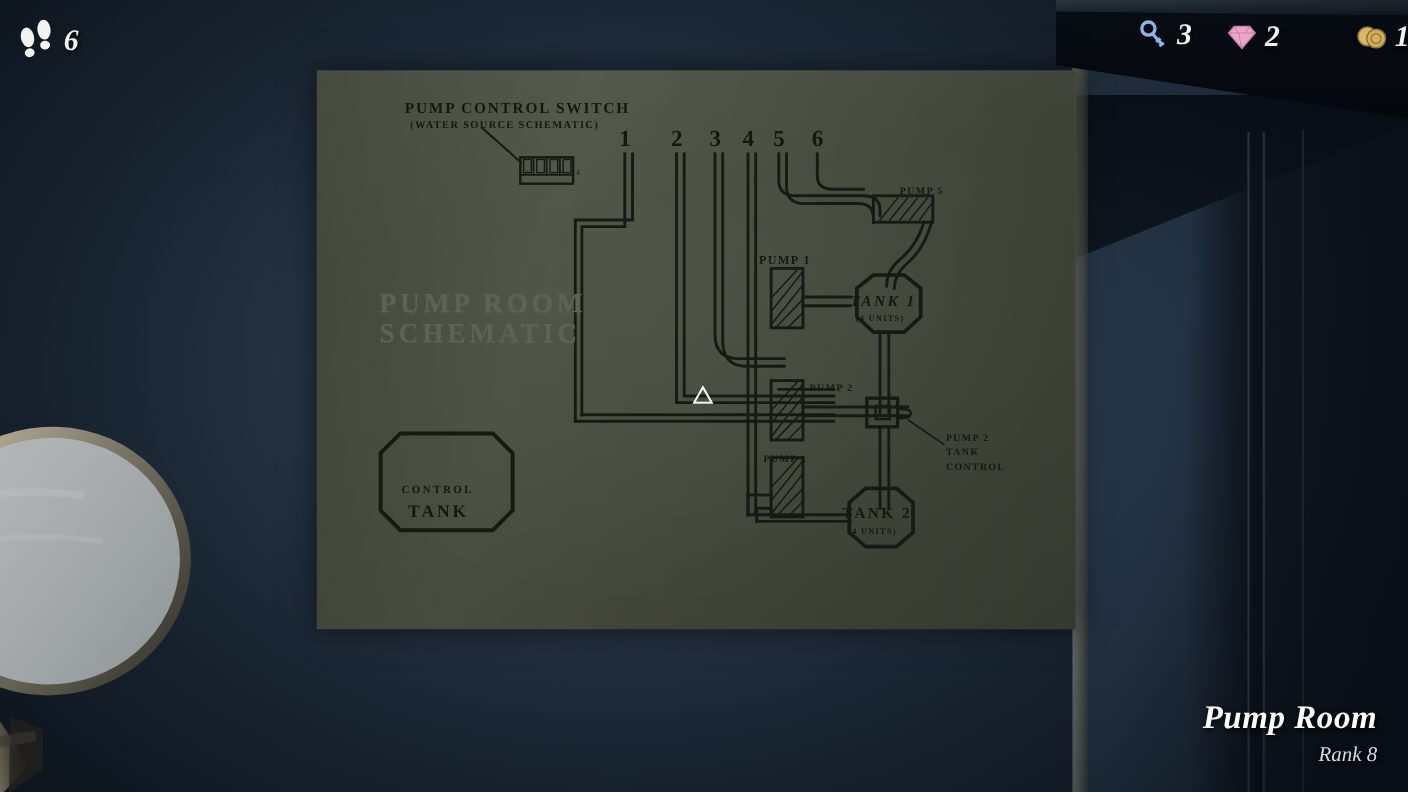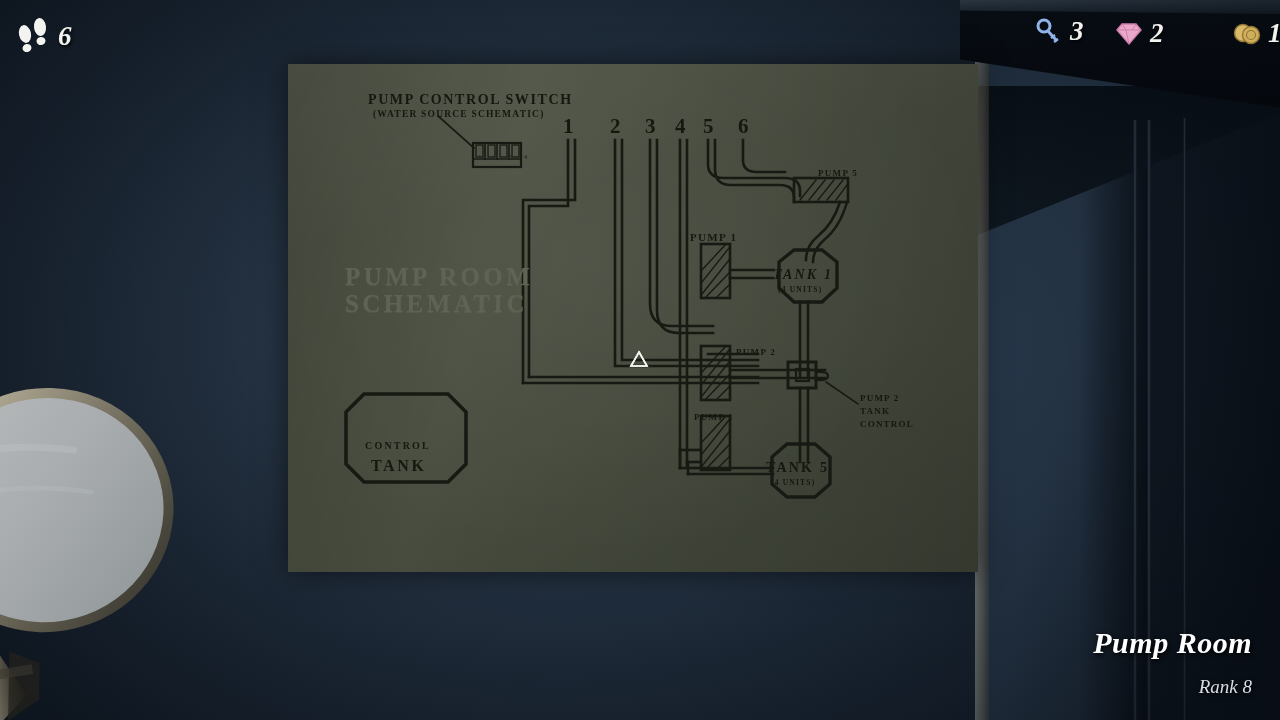--- a/index.html
+++ b/index.html
@@ -57,21 +57,21 @@
   
   .hud{position:absolute;color:#f2f2ee;font-family:"Liberation Serif",serif;
        font-style:italic;font-weight:700;}
   .hud-row{display:flex;align-items:center;gap:6px;}
   .hud-num{font-size:27px;text-shadow:1px 2px 3px rgba(0,0,0,.85);}
   .loc{position:absolute;right:28px;bottom:22px;text-align:right;color:#fff;
        text-shadow:1px 2px 5px rgba(0,0,0,.9);}
   .loc-title{font-family:"Liberation Serif",serif;font-style:italic;font-weight:700;
        font-size:30px;letter-spacing:.5px;line-height:1;}
   .loc-rank{font-family:"Liberation Serif",serif;font-style:italic;
-       font-size:19px;color:#d8dce2;margin-top:18px;}
+       font-size:19px;color:#d8dce2;margin-top:8px;}
 
   
   .mag{position:absolute;left:-60px;top:355px;width:290px;height:375px;}
   .cursor-tri{position:absolute;left:631px;top:352px;width:0;height:0;
       border-left:7px solid transparent;border-right:7px solid transparent;
       border-bottom:12px solid rgba(255,255,255,.0);
       filter:drop-shadow(0 0 0 #fff);}
 </style>
 </head>
 <body>
@@ -221,21 +221,21 @@
     <div class="lbl" style="left:415px;top:50px;font-size:21px;">5</div>
     <div class="lbl" style="left:450px;top:50px;font-size:21px;">6</div>
 
     <div class="lbl" style="left:402px;top:167px;font-size:11px;letter-spacing:1.3px;">PUMP 1</div>
     <div class="lbl" style="left:448px;top:283px;font-size:9px;letter-spacing:1.3px;">PUMP 2</div>
     <div class="lbl" style="left:406px;top:348px;font-size:9px;letter-spacing:1.3px;">PUMP 1</div>
     <div class="lbl" style="left:530px;top:104px;font-size:9px;letter-spacing:1.3px;">PUMP 5</div>
 
     <div class="lbl" style="left:485px;top:203px;font-size:14px;letter-spacing:2.2px;font-style:italic;">TANK 1</div>
     <div class="lbl" style="left:490px;top:221px;font-size:7.5px;letter-spacing:1.2px;">(4 UNITS)</div>
-    <div class="lbl" style="left:478px;top:396px;font-size:14px;letter-spacing:2.2px;">TANK 5</div>
+    <div class="lbl" style="left:478px;top:396px;font-size:14px;letter-spacing:2.2px;">TANK 2</div>
     <div class="lbl" style="left:483px;top:414px;font-size:7.5px;letter-spacing:1.2px;">(4 UNITS)</div>
 
     <div class="lbl" style="left:77px;top:376px;font-size:10px;letter-spacing:2.2px;">CONTROL</div>
     <div class="lbl" style="left:83px;top:393px;font-size:16px;letter-spacing:2.6px;">TANK</div>
 
     <div class="lbl" style="left:572px;top:329px;font-size:9px;letter-spacing:1.2px;">PUMP 2</div>
     <div class="lbl" style="left:572px;top:342px;font-size:9px;letter-spacing:1.2px;">TANK</div>
     <div class="lbl" style="left:572px;top:355px;font-size:9px;letter-spacing:1.2px;">CONTROL</div>
   </div>
 

